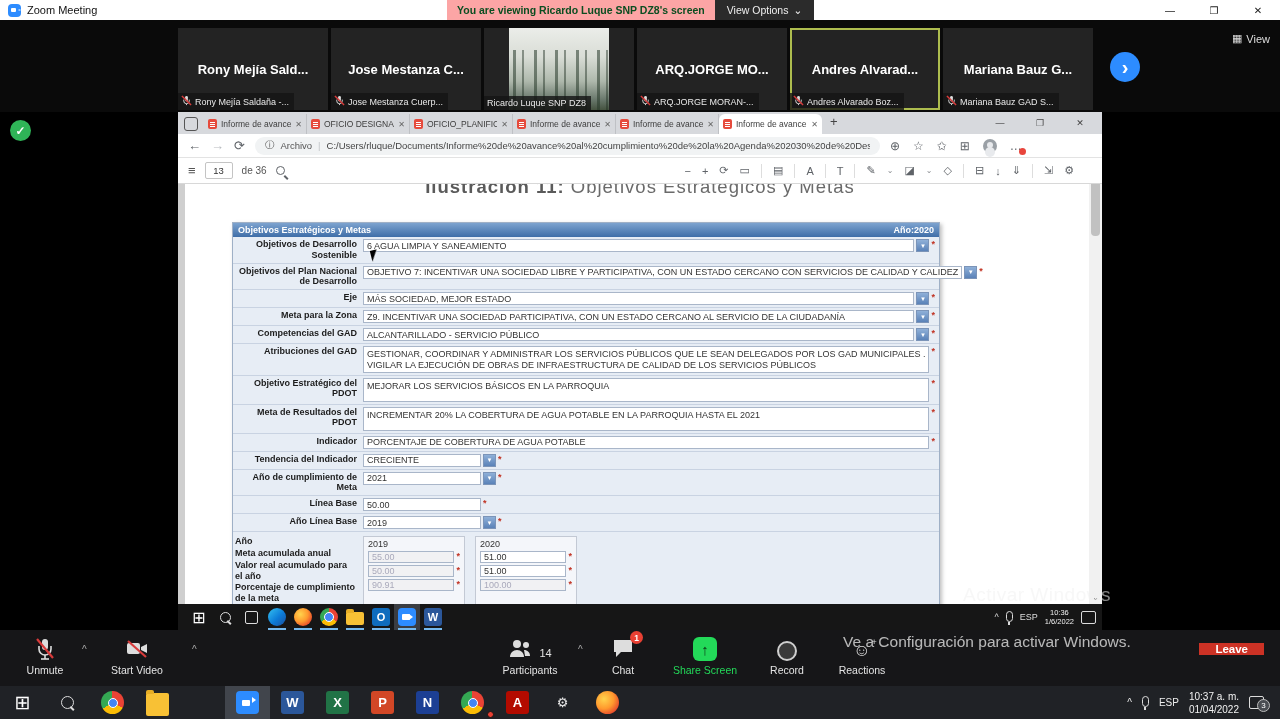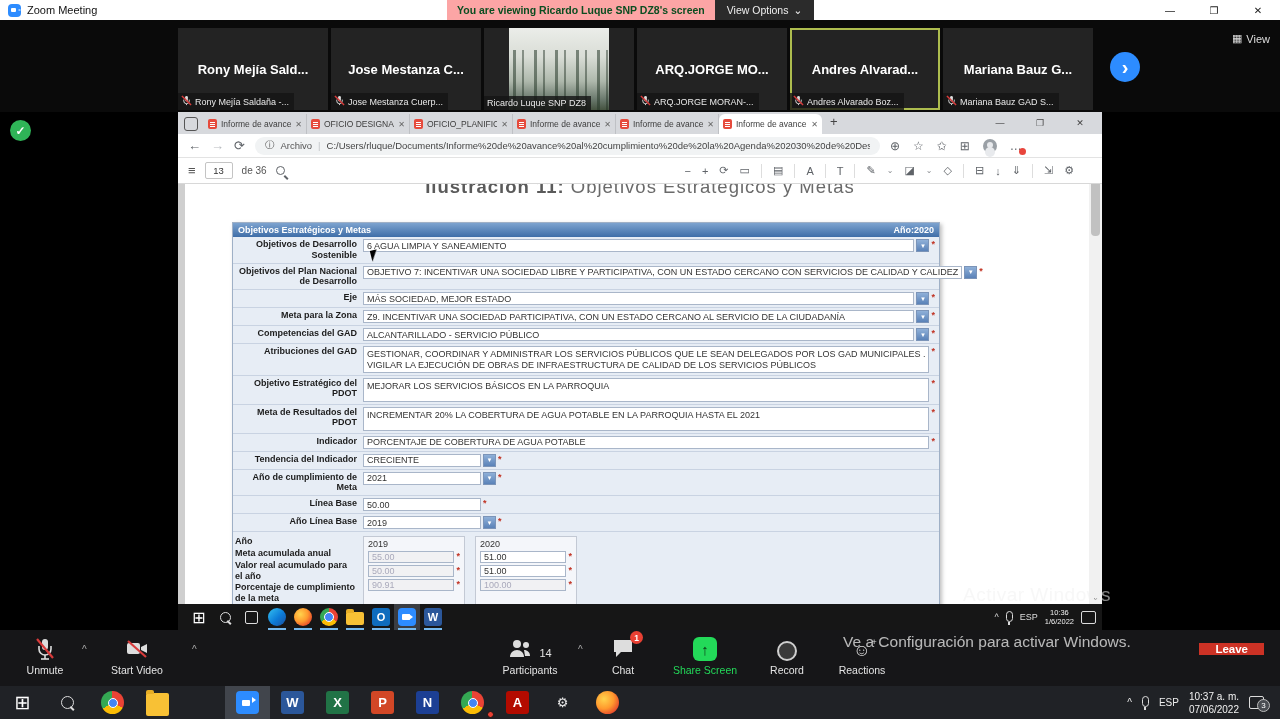--- a/index.html
+++ b/index.html
@@ -697,20 +697,20 @@
         </div>
         <div class="slot">
           <span class="ic ic-firefox"></span>
         </div>
       </div>
     <div class="htray">
       <span>^</span>
       <span class="mic-sm"></span>
       <span>ESP</span>
       <span class="htime">
-        <span>10:37 a. m.</span><br><span>07/06/2022</span>
+        <span>10:37 a. m.</span><br><span>01/04/2022</span>
       </span>
       <span class="notif-ic" style="margin-right:8px">
         <span class="notif-badge">3</span>
       </span>
     </div>
   </div>
 </div>
 
 </body></html>

